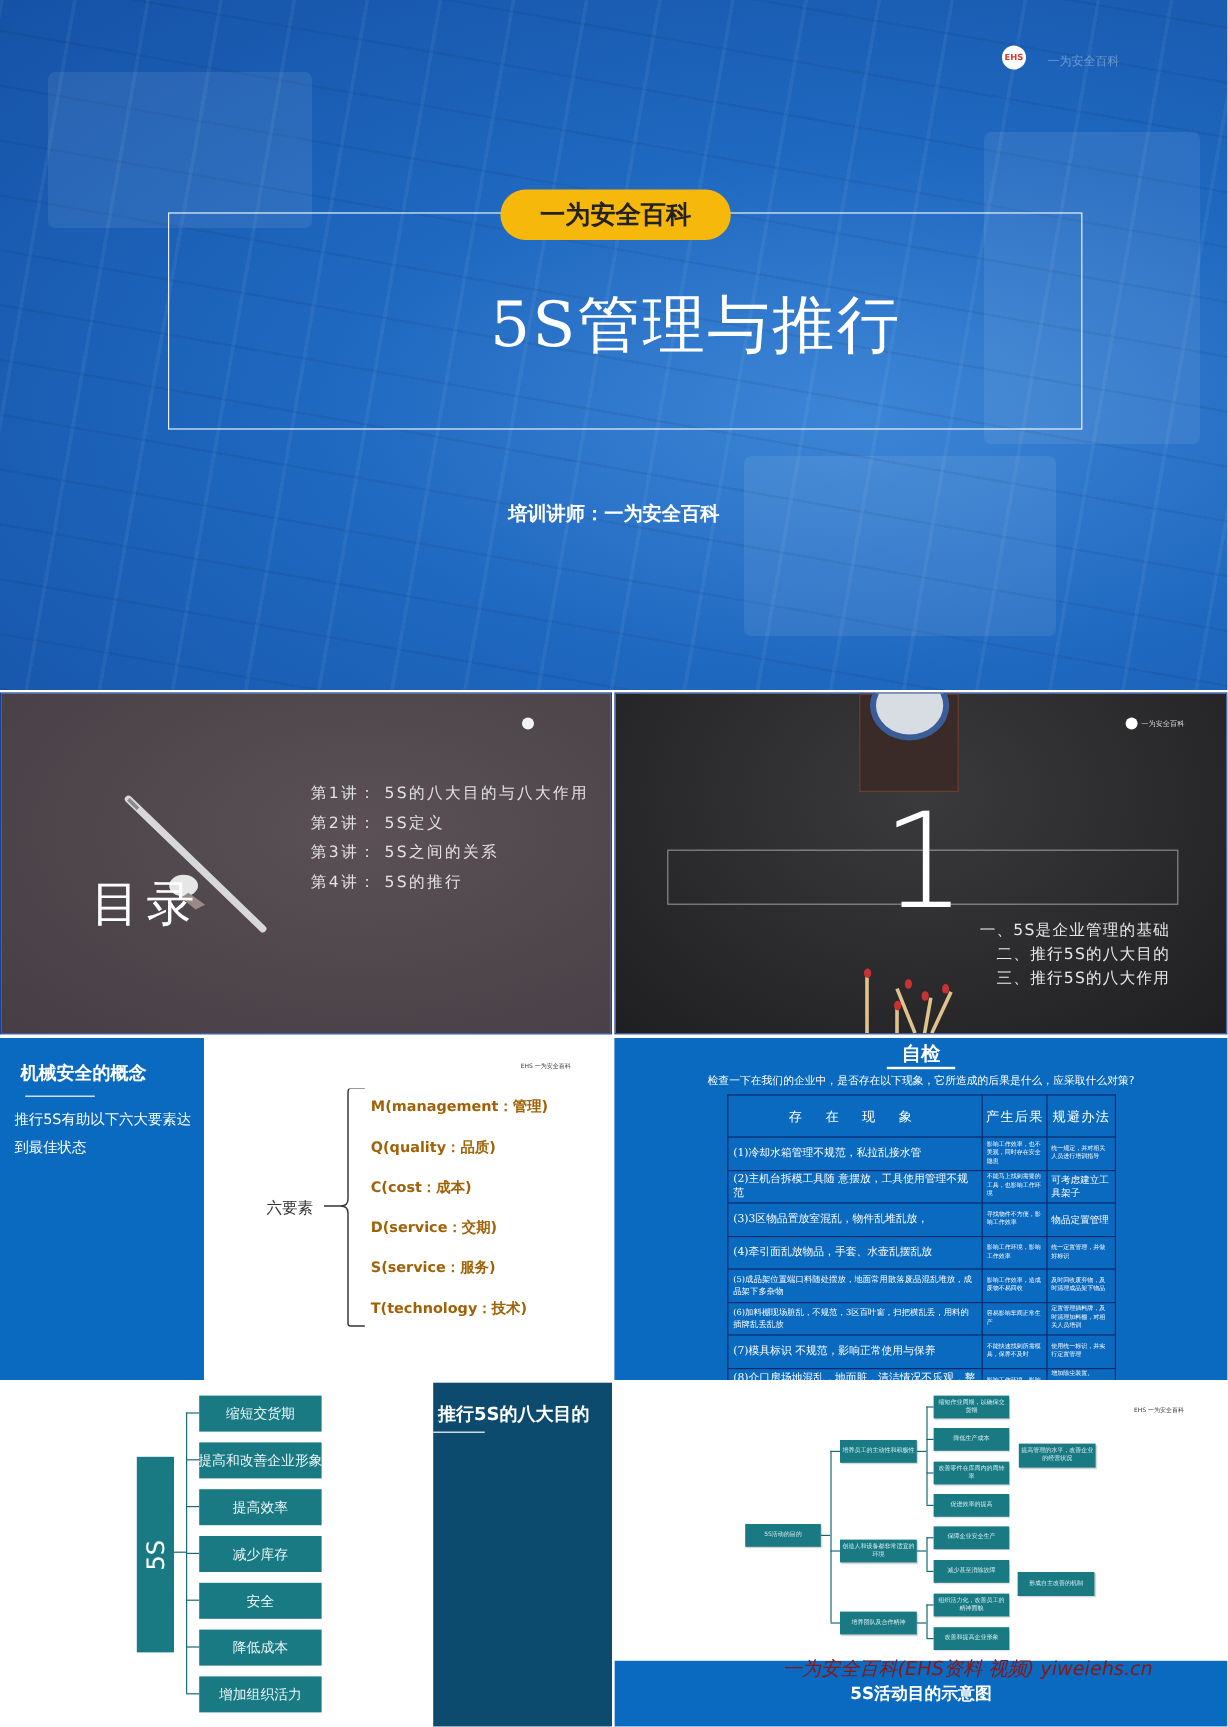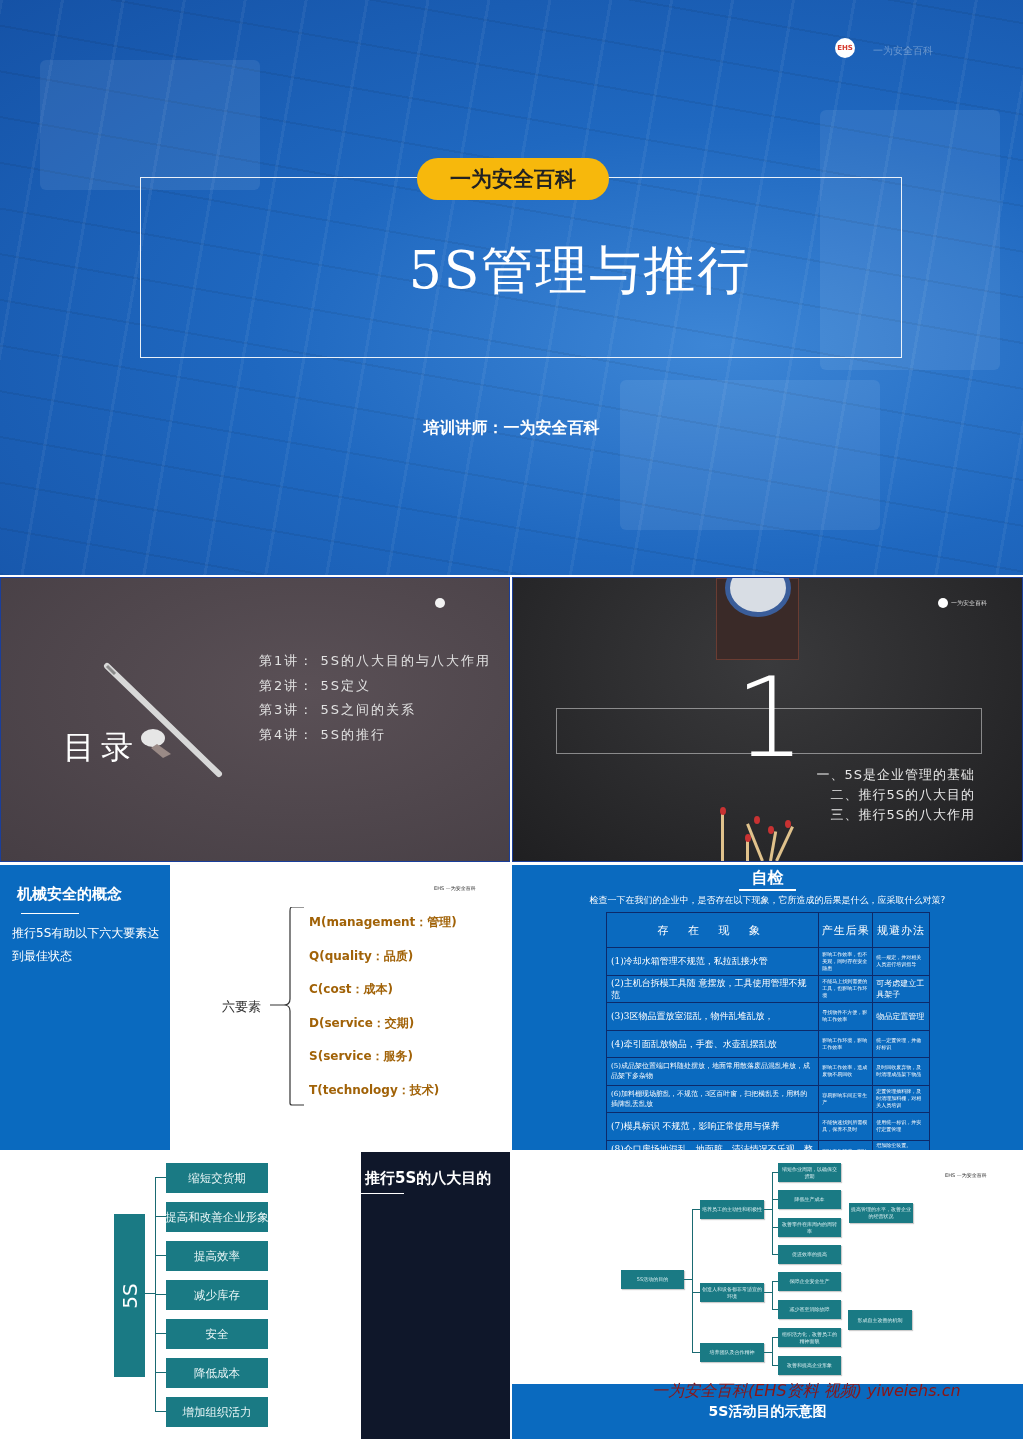--- a/index.html
+++ b/index.html
@@ -23,21 +23,21 @@
   #s1 .pill { position: absolute; left: 417px; top: 158px; width: 192px; height: 42px; background: #f7b80c; border-radius: 21px;
               color: #222; font-size: 21px; font-weight: bold; display: flex; align-items: center; justify-content: center; }
   #s1 .title { position: absolute; left: 140px; top: 236px; width: 880px; text-align: center; color: #fff;
                font-family: "DejaVu Serif", "Liberation Serif", serif; font-size: 52px; letter-spacing: 2px; }
   #s1 .lecturer { position: absolute; left: 0; top: 418px; width: 1023px; text-align: center; color: #fff; font-size: 16px; font-weight: bold; }
 
   
   #s2 { left: 0; top: 577px; width: 510px; height: 285px; background: radial-gradient(ellipse at 60% 40%, #5a5056 0%, #463e44 100%);
         border: 1px solid #1a3e9a; }
   #s2 .logo-dot { position: absolute; left: 434px; top: 20px; width: 10px; height: 10px; border-radius: 50%; background: #f2f2f2; }
-  #s2 .heading { position: absolute; left: 62px; top: 148px; color: #fff; font-size: 32px; letter-spacing: 6px; }
+  #s2 .heading { position: absolute; left: 75px; top: 148px; color: #fff; font-size: 40px; letter-spacing: 6px; }
   #s2 ul { list-style: none; position: absolute; left: 258px; top: 74px; }
   #s2 li { color: #e2e2e2; font-size: 13px; letter-spacing: 2px; height: 24.5px; }
 
   
   #s3 { left: 512px; top: 577px; width: 511px; height: 285px; background: radial-gradient(ellipse at 50% 30%, #3a3a3c 0%, #1f1f21 100%);
         border: 1px solid #1a3e9a; }
   #s3 .compass { position: absolute; left: 203px; top: 0; width: 83px; height: 82px; background: #3a2a28; border: 1px solid #6a3c32; }
   #s3 .compass-dial { position: absolute; left: 8px; top: -20px; width: 66px; height: 58px; border-radius: 50%;
                       border: 5px solid #3a5d9a; background: #d8dde4; }
   #s3 .logo { position: absolute; right: 35px; top: 20px; display: flex; align-items: center; gap: 3px; }
@@ -82,21 +82,21 @@
   
   #s6 { left: 0; top: 1152px; width: 510px; height: 287px; background: #ffffff; }
   #s6 .root { position: absolute; left: 114px; top: 62px; width: 31px; height: 163px; background: #1a7a84; color: #fff;
               display: flex; align-items: center; justify-content: center; }
   #s6 .root span { transform: rotate(-90deg); font-size: 20px; white-space: nowrap; }
   #s6 .trunk { position: absolute; left: 155px; top: 25px; width: 1px; height: 234px; background: #1a6a72; }
   #s6 .rootlink { position: absolute; left: 145px; top: 141px; width: 10px; height: 1px; background: #1a6a72; }
   #s6 .node { position: absolute; left: 166px; width: 102px; height: 30px; background: #1a7a84; color: #eaf6f7;
               font-size: 11.5px; display: flex; align-items: center; justify-content: center; white-space: nowrap; }
   #s6 .twig { position: absolute; left: 155px; width: 11px; height: 1px; background: #1a6a72; }
-  #s6 .panel { position: absolute; left: 361px; top: 0; width: 149px; height: 287px; background: #0f172a; }
+  #s6 .panel { position: absolute; left: 361px; top: 0; width: 149px; height: 287px; background: #0c4a6e; }
   #s6 .panel-title { position: absolute; left: 4px; top: 17px; color: #fff; font-size: 15px; font-weight: bold; white-space: nowrap; }
   #s6 .panel-rule { position: absolute; left: 0; top: 41px; width: 43px; height: 1px; background: #fff; }
 
   
   #s7 { left: 512px; top: 1152px; width: 511px; height: 287px; background: #ffffff; }
   #s7 .logo { position: absolute; left: 433px; top: 20px; font-size: 5px; color: #333; }
   #s7 .box { position: absolute; background: #1a7a84; color: #d9eef0; font-size: 5px; display: flex; align-items: center;
              justify-content: center; text-align: center; line-height: 7px; padding: 0 2px; box-shadow: 1px 1px 1px rgba(0,0,0,0.2); }
   #s7 .ln { position: absolute; background: #1a6a72; }
   #s7 .footer { position: absolute; left: 0; top: 232px; width: 511px; height: 55px; background: #0a6abf; }

